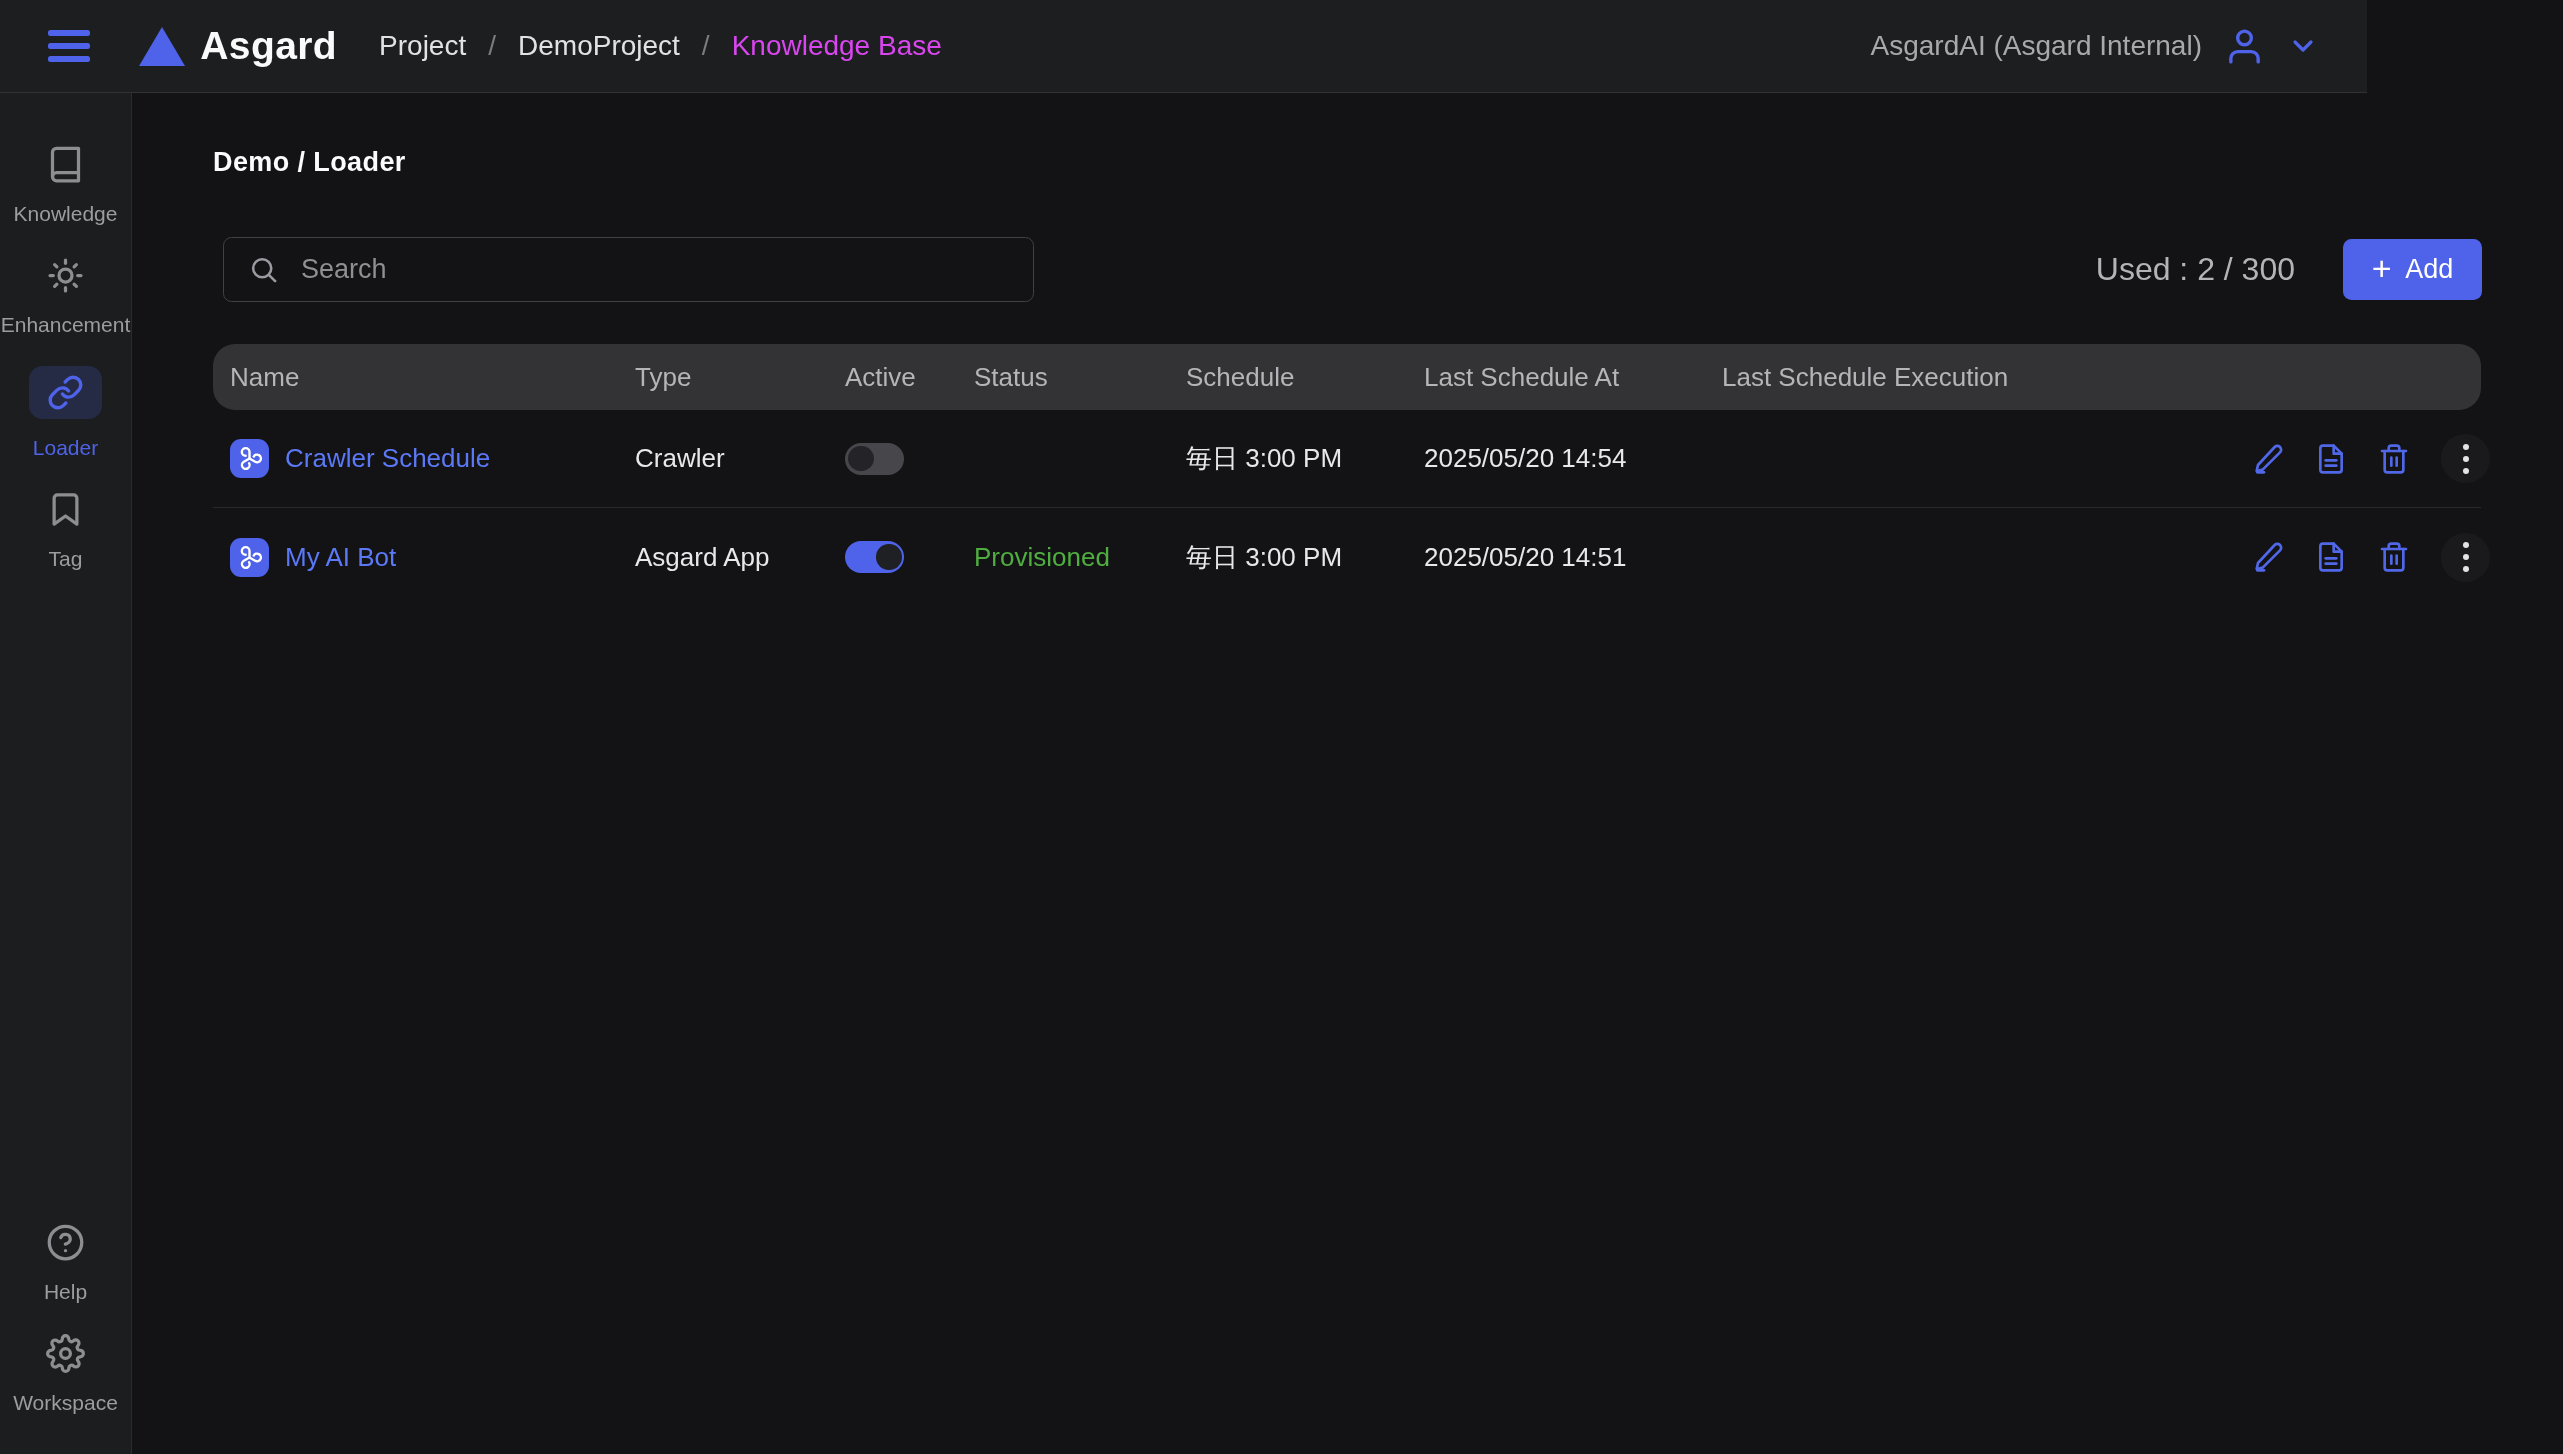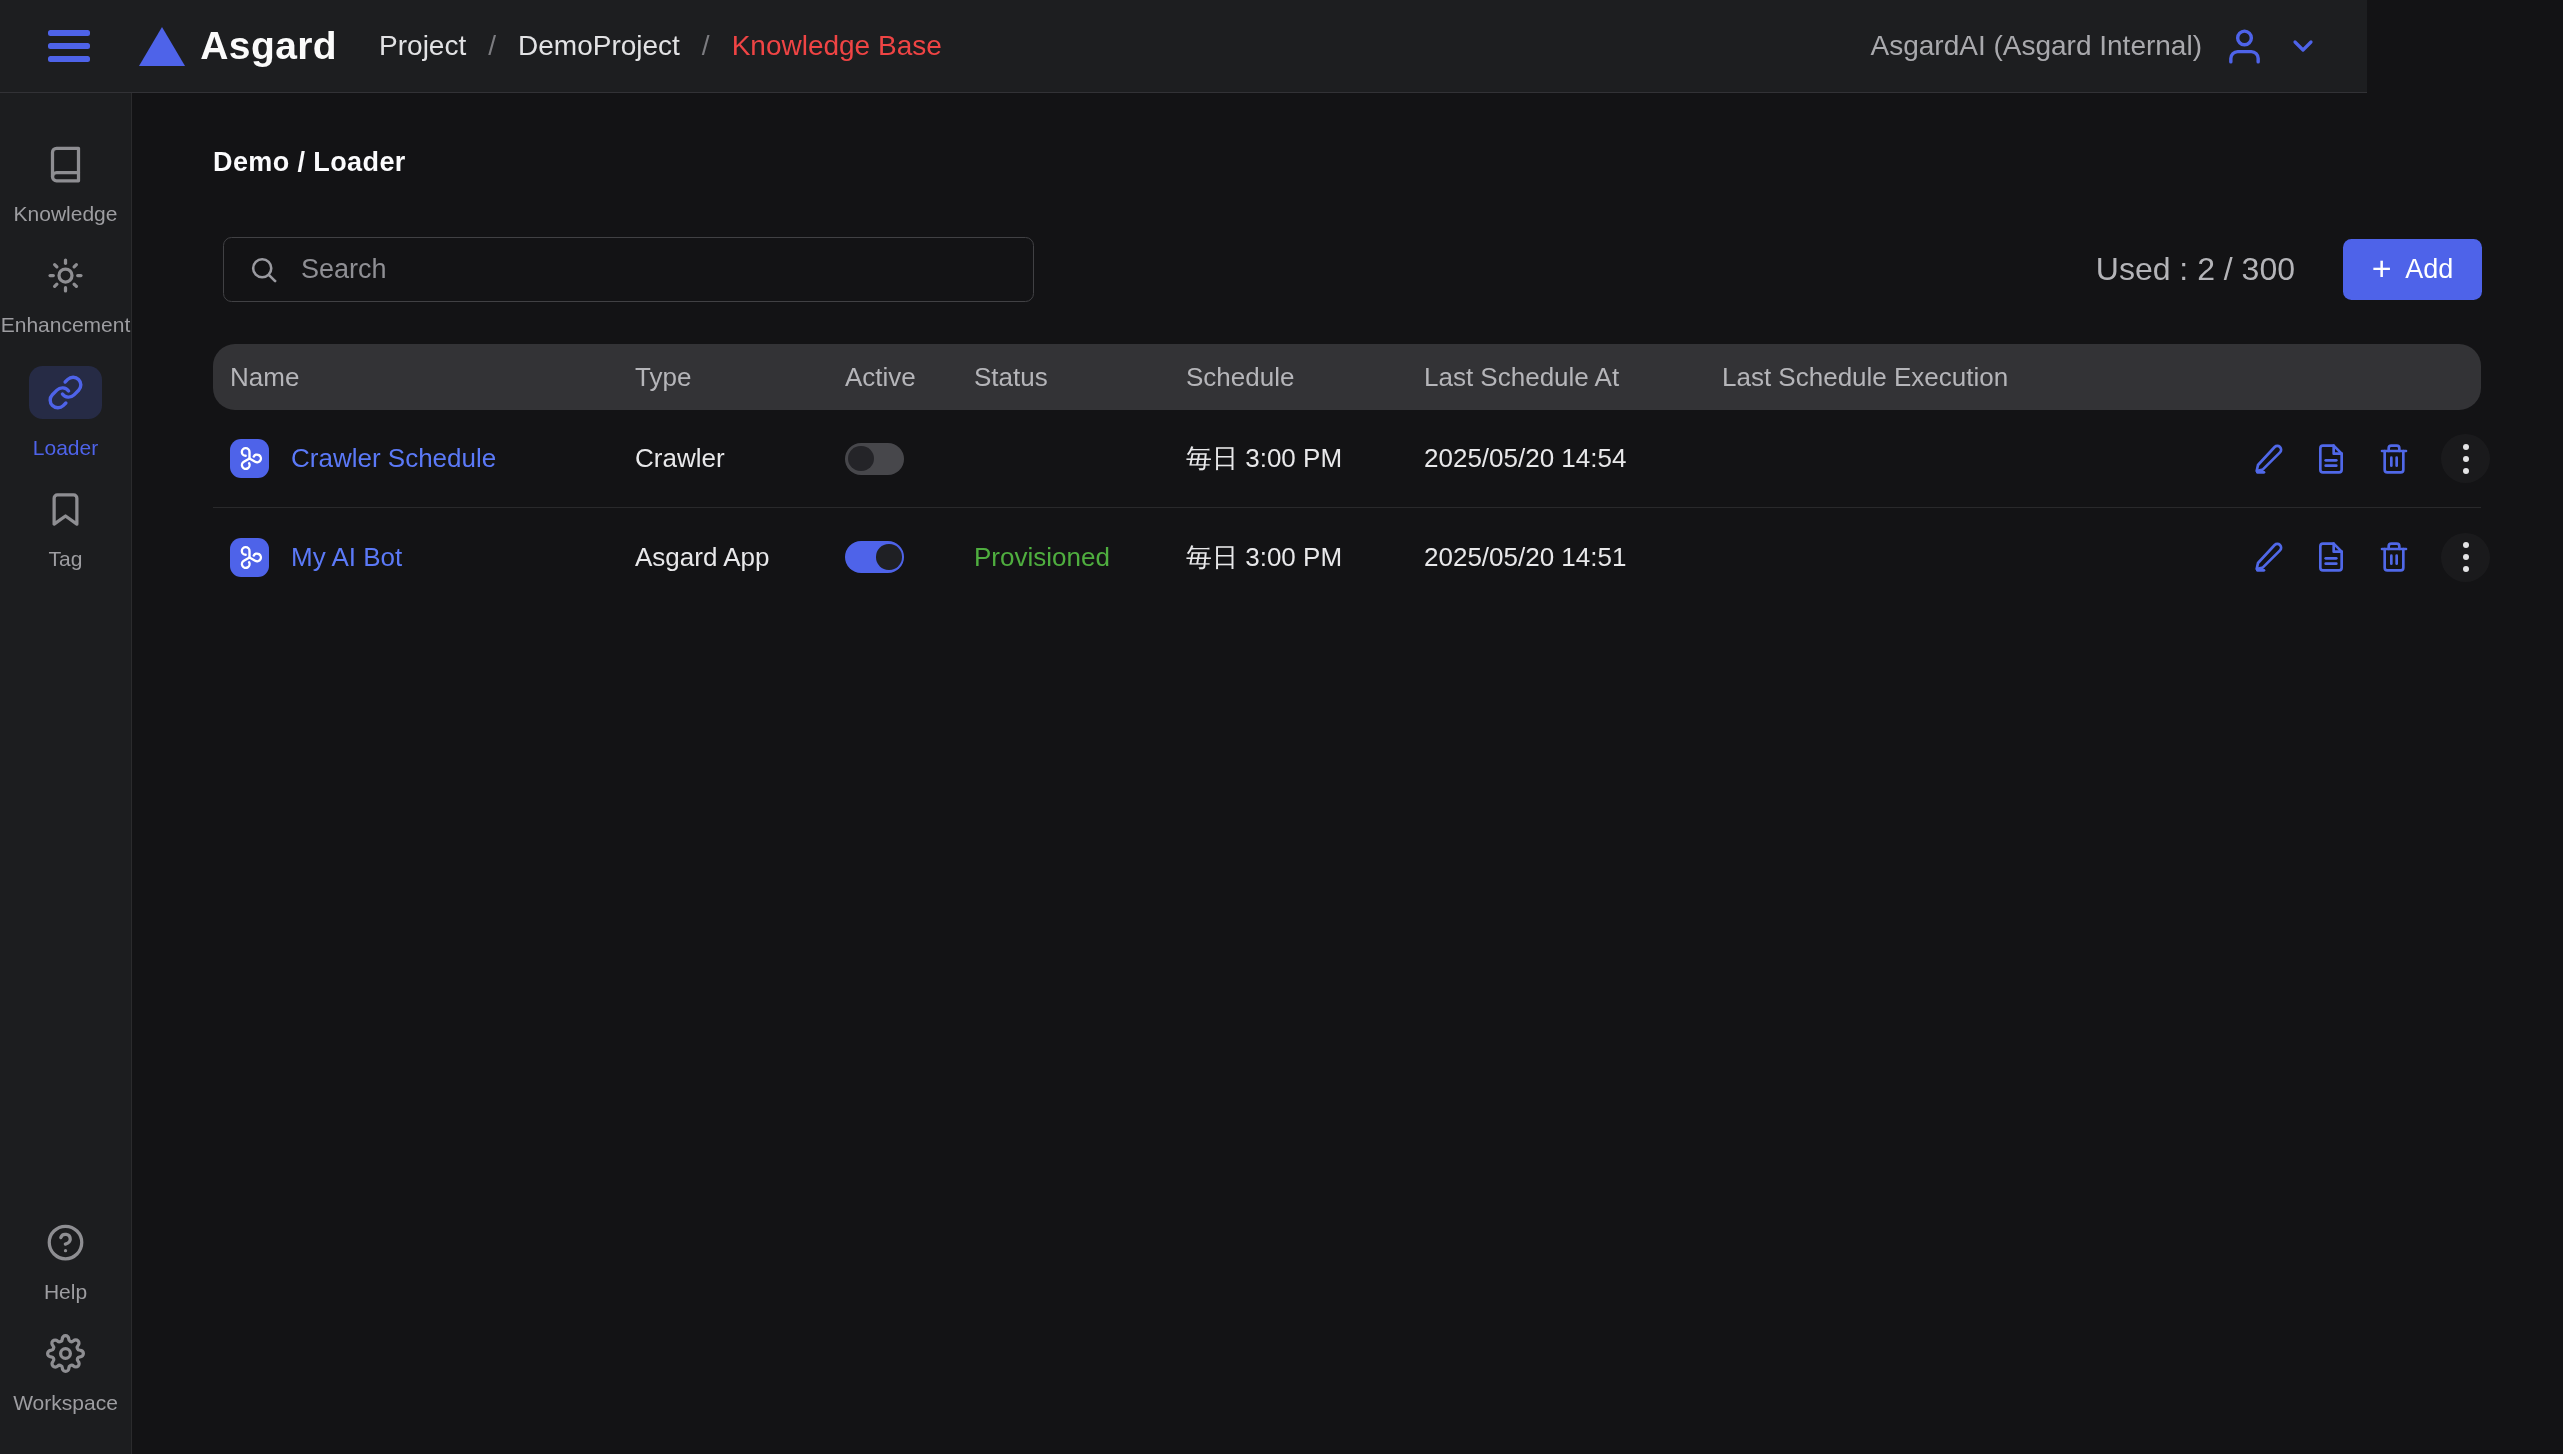--- a/index.html
+++ b/index.html
@@ -16,21 +16,21 @@
     background:#1d1e20; border-bottom:1.7px solid #323236;
     display:flex; align-items:center; padding:0 48px;
   }
   .hamburger { width:42px; height:32px; display:flex; flex-direction:column; justify-content:space-between; cursor:pointer; margin-right:49px; }
   .hamburger span { display:block; height:6px; border-radius:2.5px; background:#4e63e9; }
   .logo { display:flex; align-items:center; gap:15.3px; margin-right:42px; }
   .logo-triangle { width:0; height:0; border-left:23px solid transparent; border-right:23px solid transparent; border-bottom:39px solid #4e63e9; }
   .logo-text { font-size:39px; font-weight:800; color:#fafafa; letter-spacing:0.4px; }
   .breadcrumb { display:flex; align-items:center; gap:22px; font-size:28px; }
   .breadcrumb .crumb { color:#e2e2e4; cursor:pointer; }
-  .breadcrumb .crumb.muted { color:#ef4444; }
+  .breadcrumb .crumb.muted { color:#d946ef; }
   .breadcrumb .sep { color:#7c7c80; }
   .header-right { margin-left:auto; display:flex; align-items:center; gap:22px; }
   .account-label { font-size:28px; color:#a9a9ad; }
   .icon-user { width:41px; height:41px; color:#4e63e9; }
   .icon-chevron { width:32px; height:32px; color:#4e63e9; }
 
   
   .sidebar {
     position:absolute; top:93px; left:0; width:132px; height:1361px;
     background:#1c1d1f; border-right:1.7px solid #2b2b2d;
@@ -76,21 +76,21 @@
     background:#333336; border-radius:22px; height:66px; align-items:center;
     color:#b5b5b9; font-size:26px;
   }
   .t-head .th { padding-left:17px; white-space:nowrap; overflow:hidden; }
   .t-row {
     display:grid; grid-template-columns:405px 210px 129px 212px 238px 298px 530px 1fr;
     height:98px; align-items:center; font-size:26px; border-bottom:1.7px solid #29292b;
   }
   .t-row:last-child { border-bottom:none; }
   .t-row .td { padding-left:17px; white-space:nowrap; }
-  .name-cell { display:flex; align-items:center; gap:22px; }
+  .name-cell { display:flex; align-items:center; gap:16px; }
   .row-icon-tile {
     width:39px; height:39px; border-radius:11px; background:#4e63e9; flex:none;
     display:flex; align-items:center; justify-content:center;
   }
   .row-icon-tile svg { width:27px; height:27px; color:#fff; }
   .name-link { color:#5b79f7; cursor:pointer; text-decoration:none; }
   .cell-status { color:#4fae3f; }
 
   
   .toggle {

